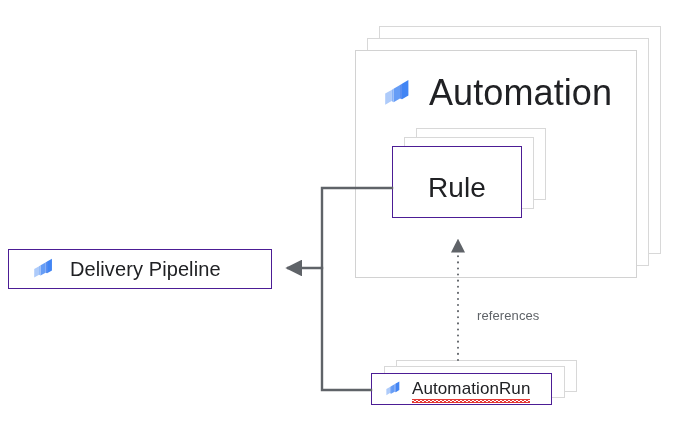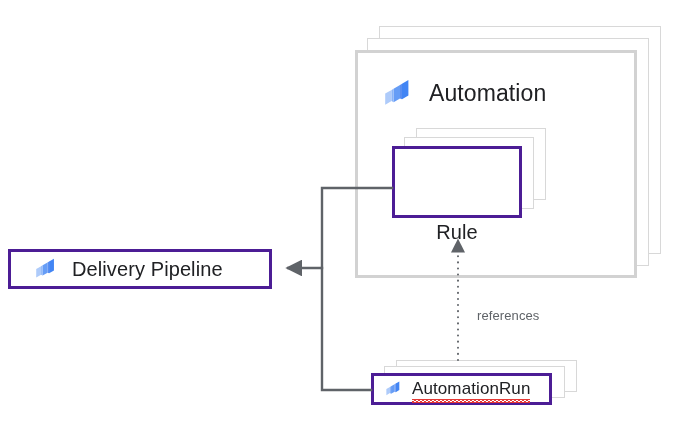--- a/index.html
+++ b/index.html
@@ -17,21 +17,21 @@
     width: 676px;
     height: 422px;
     background: #ffffff;
     overflow: hidden;
   }
 
   
   .box {
     position: absolute;
     background: #ffffff;
-    border: 3px solid #4c1d95;
+    border: 1px solid #4c1d95;
     box-sizing: border-box;
   }
   .card-back {
     position: absolute;
     background: #ffffff;
     border: 1px solid #d8d8d8;
     box-sizing: border-box;
   }
 
   
@@ -56,21 +56,21 @@
   
   #automation-title-row {
     position: absolute;
     left: 26px;
     top: 48px;
     display: flex;
     align-items: center;
     gap: 14px;
   }
   #automation-title-label {
-    font-size: 23px;
+    font-size: 36px;
     color: #202124;
     line-height: 1;
     letter-spacing: 0.1px;
     white-space: nowrap;
   }
 
   
   #rule-stack {
     position: absolute;
     left: 392px;
@@ -89,24 +89,23 @@
   }
   #rule-label {
     position: absolute;
     left: 0px;
     top: 18px;
     width: 130px;
     height: 84px;
     display: flex;
     align-items: center;
     justify-content: center;
-    font-size: 20px;
-    color: #202124;
-    letter-spacing: 0.1px;
-    margin-top: 44px;
+    font-size: 28px;
+    color: #202124;
+    letter-spacing: 0.1px;
   }
 
   
   #delivery-pipeline-box {
     left: 8px;
     top: 249px;
     width: 264px;
     height: 40px;
     display: flex;
     align-items: center;

